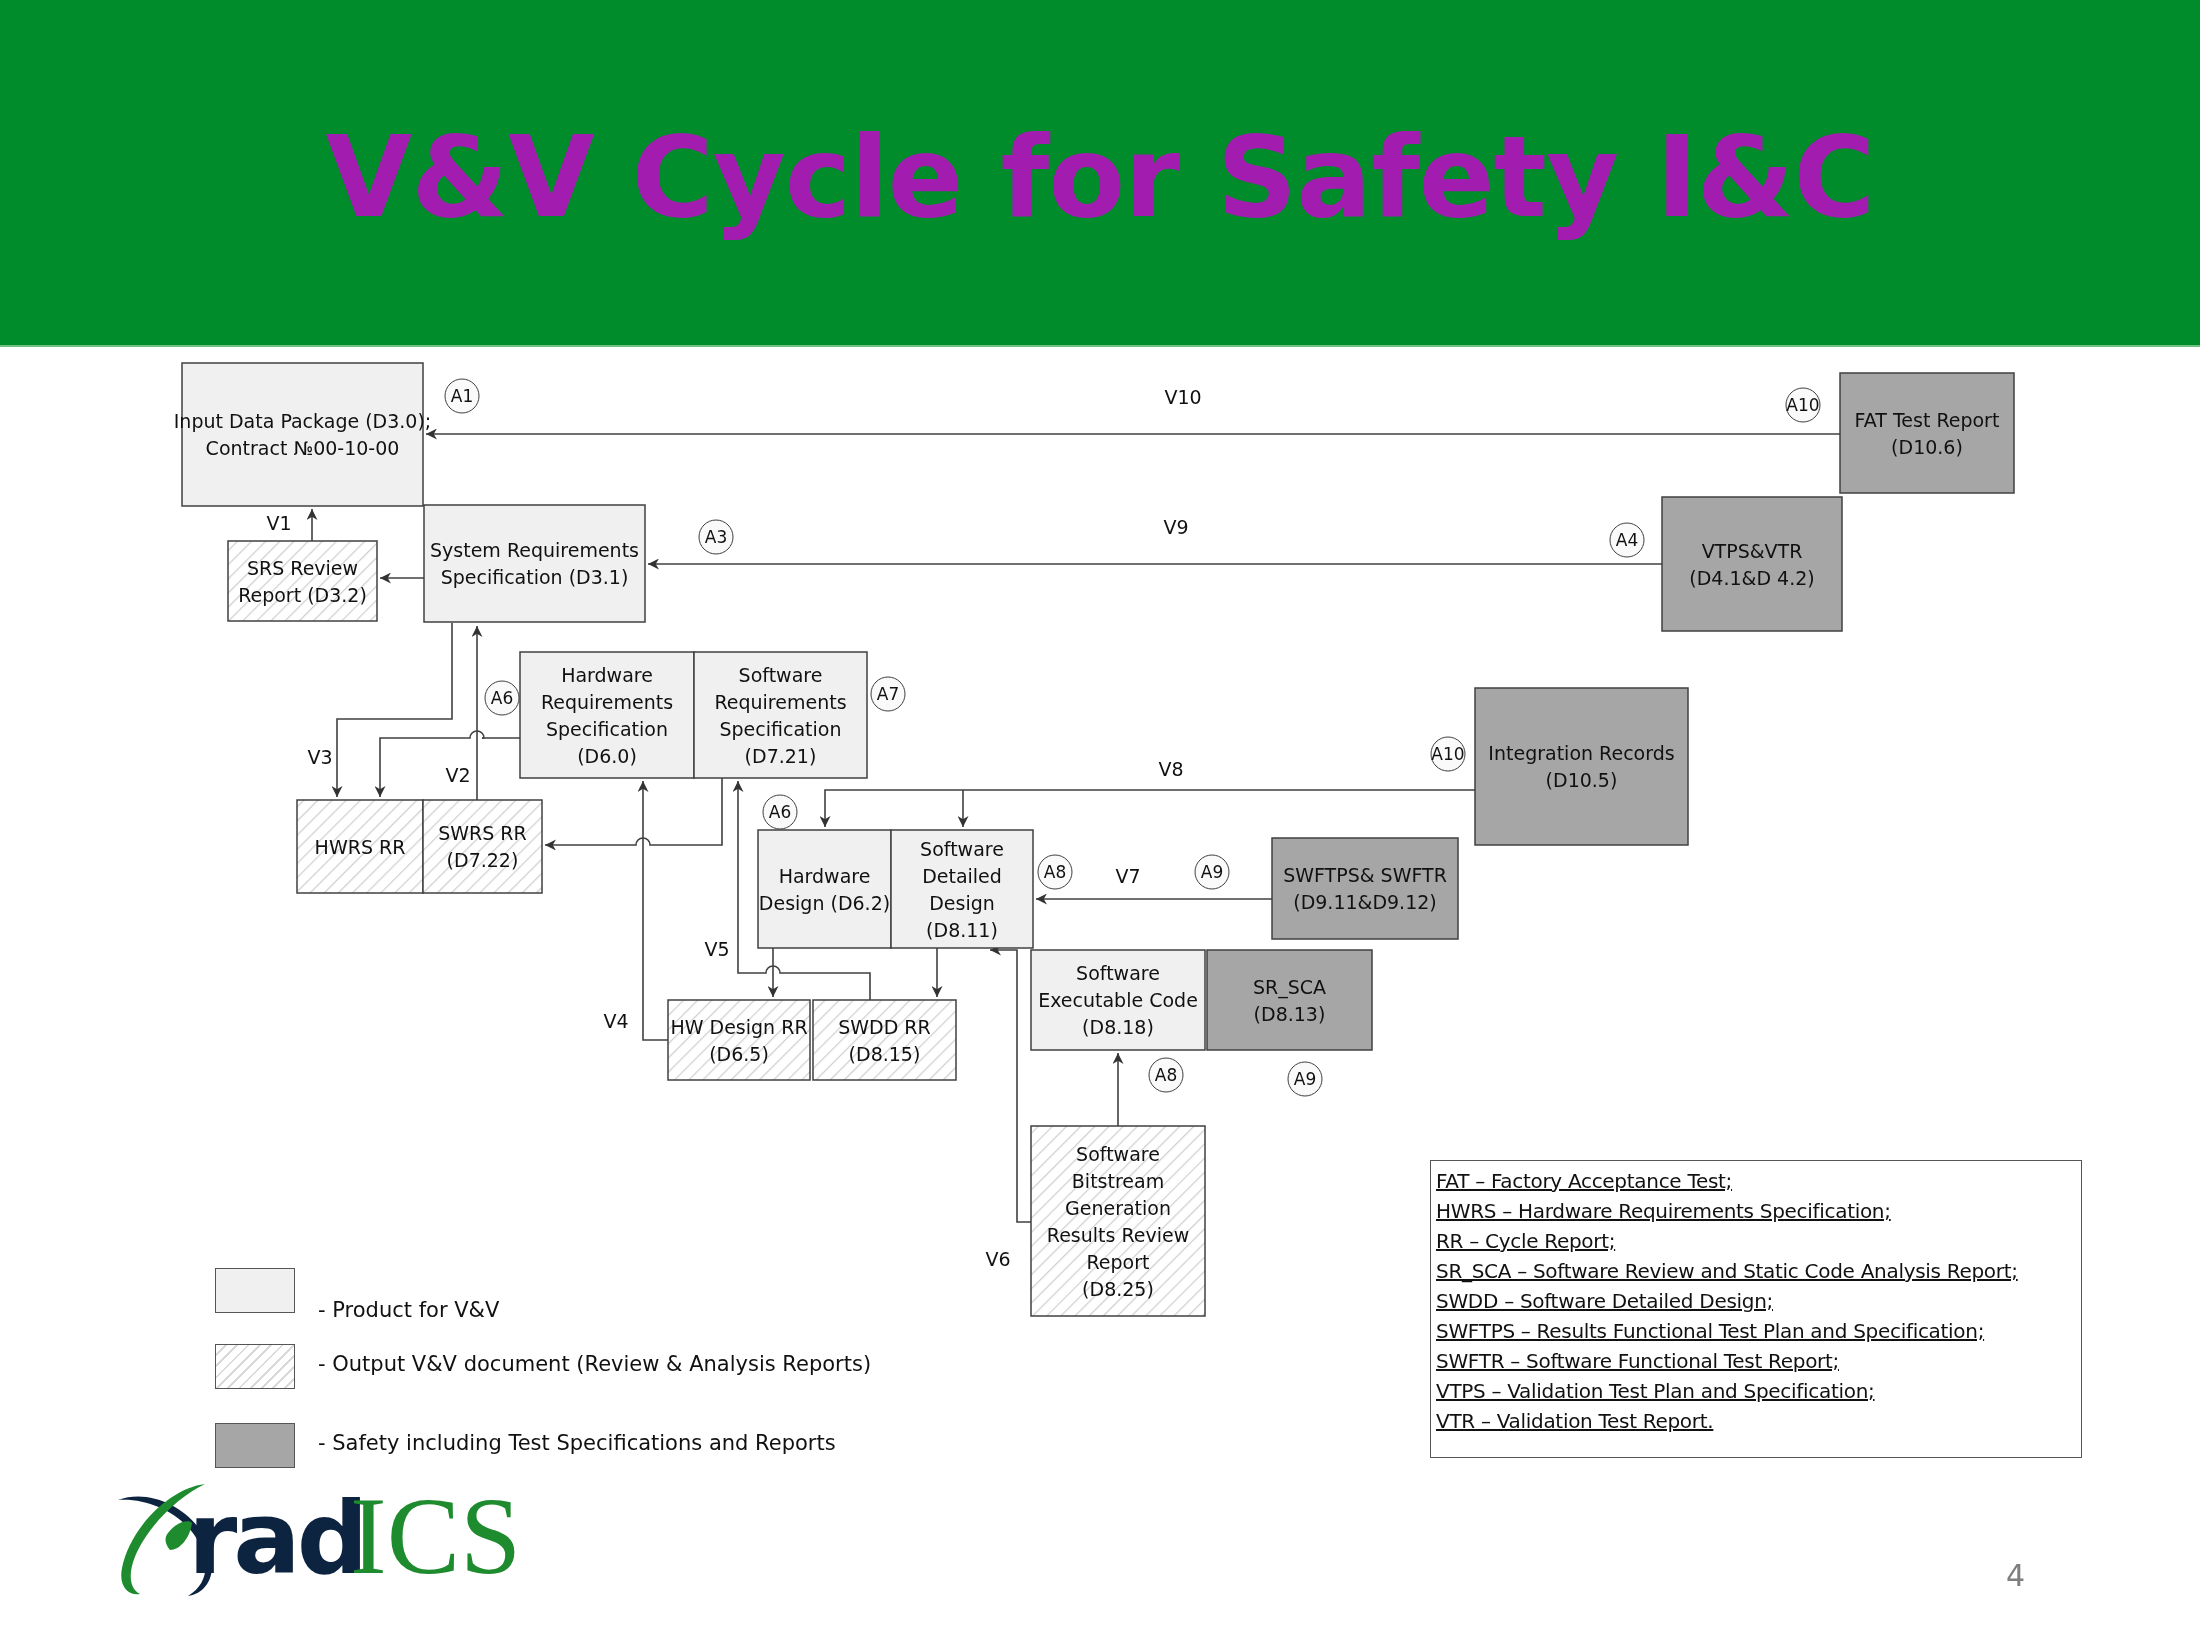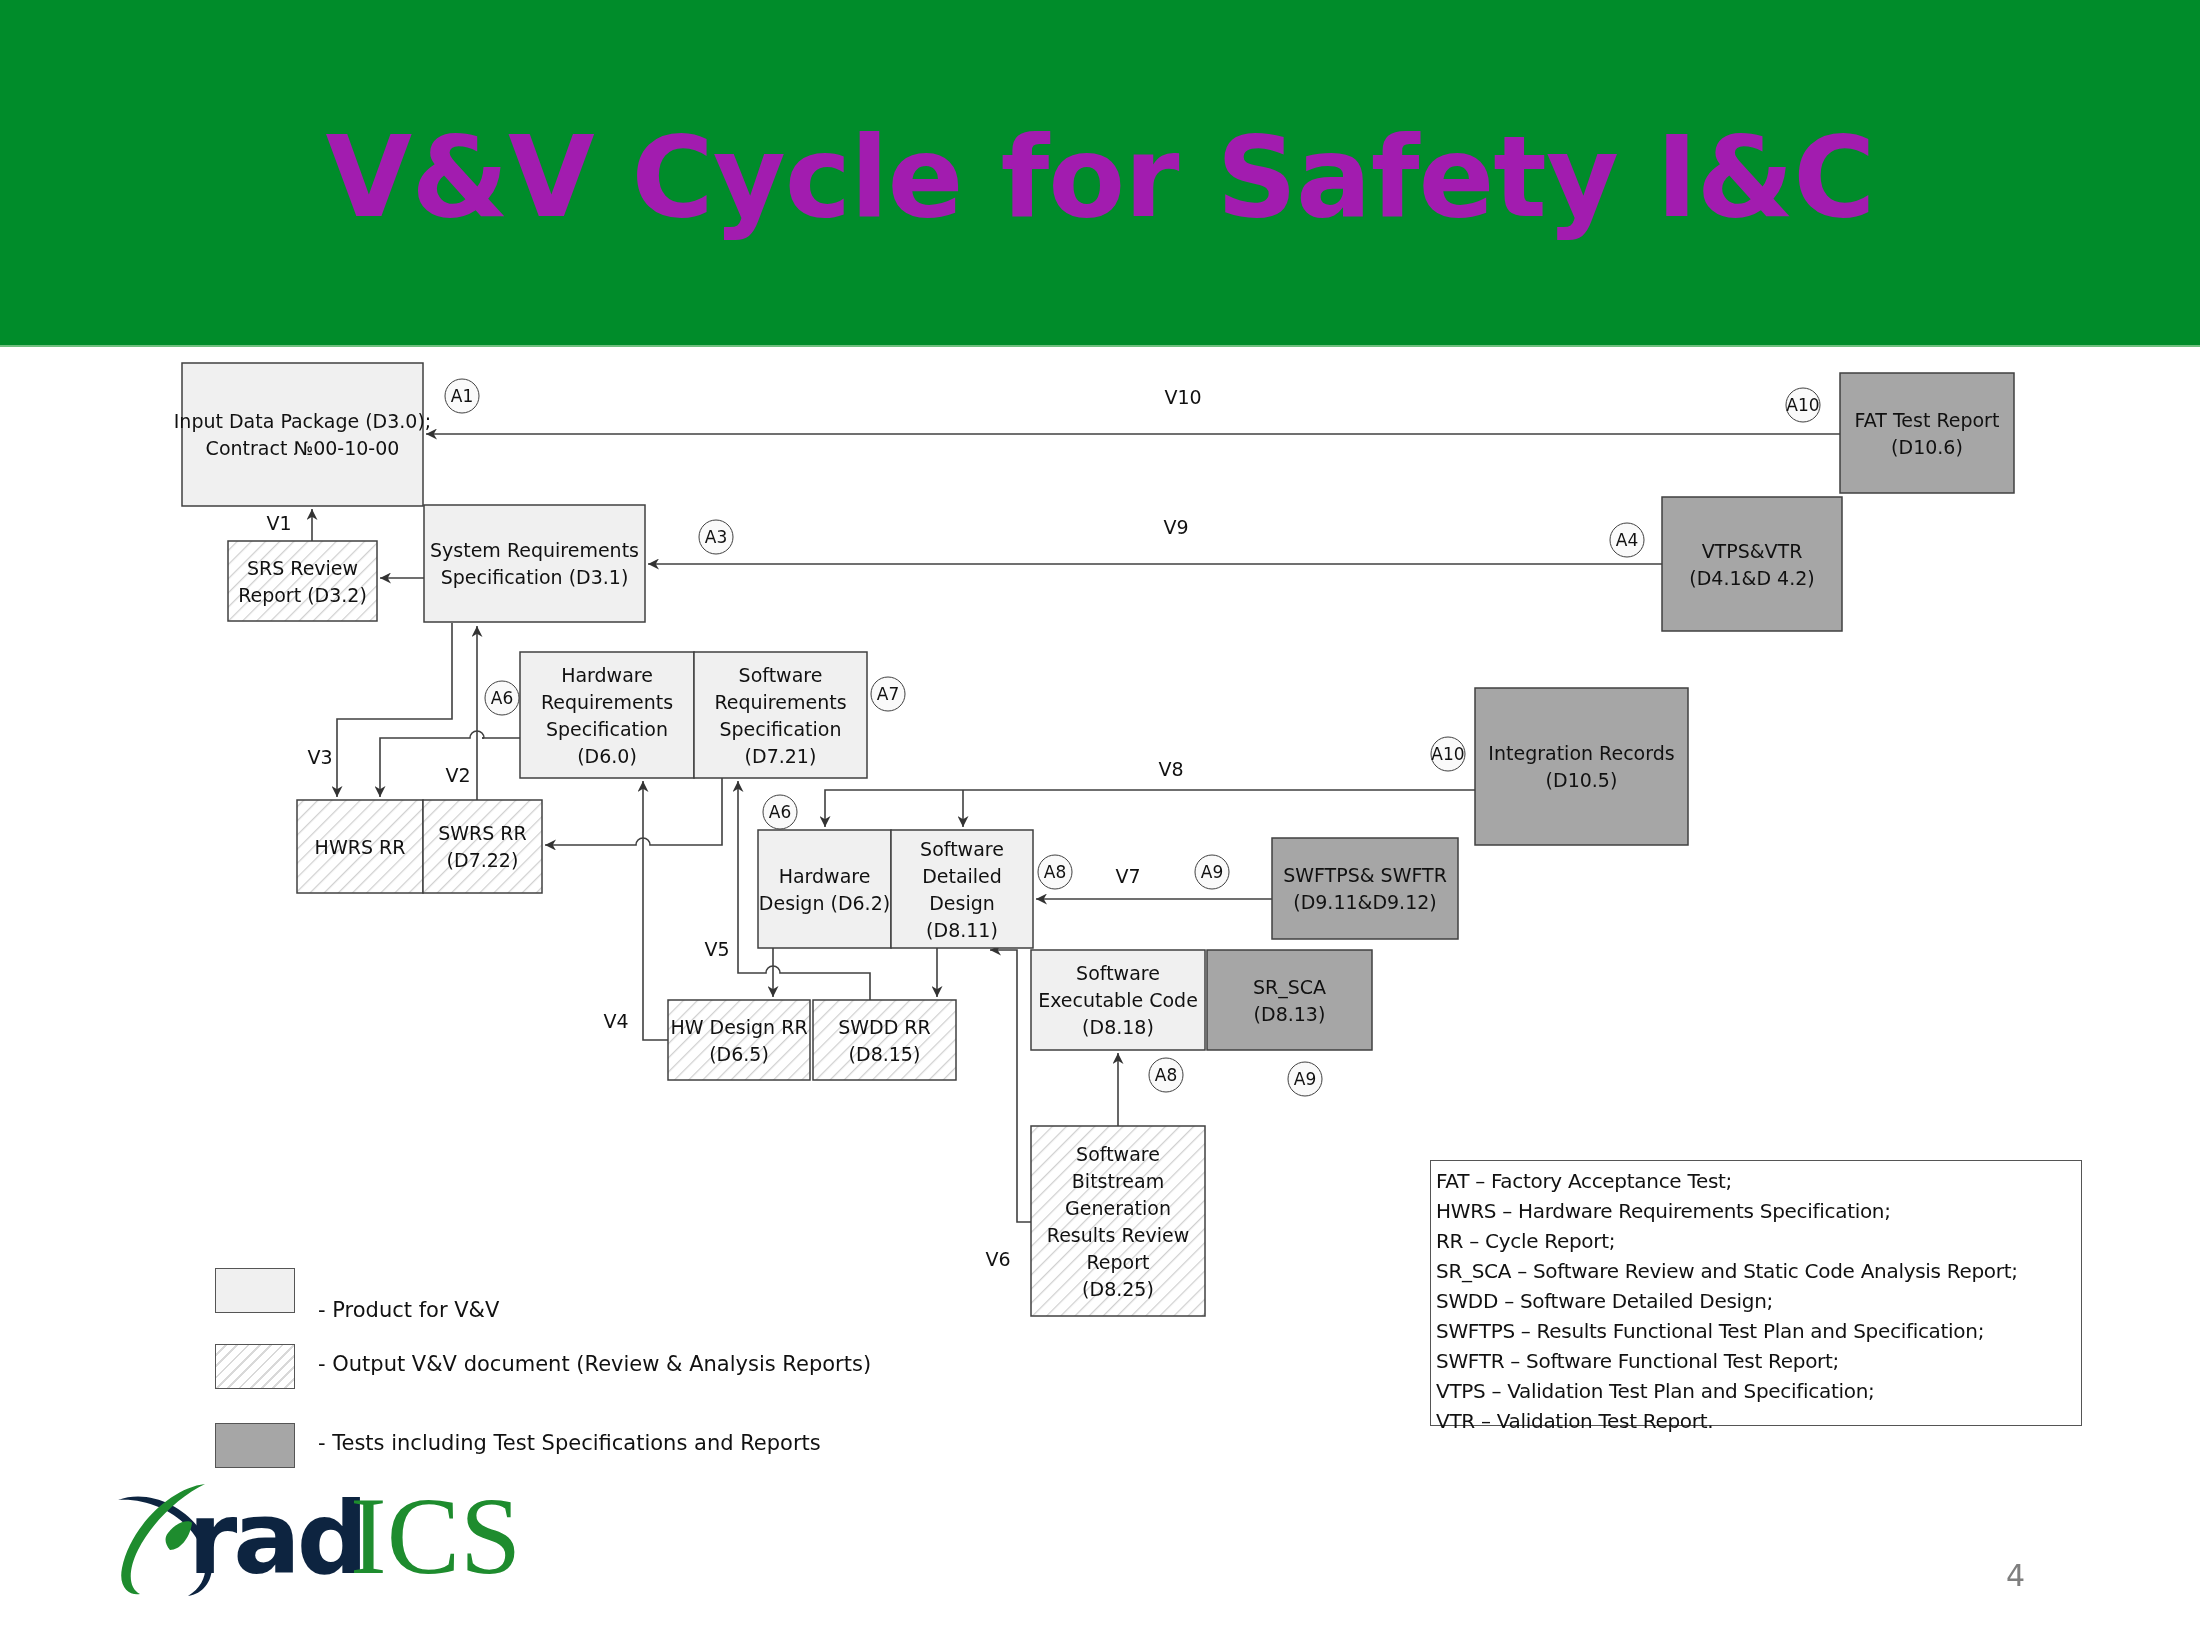--- a/index.html
+++ b/index.html
@@ -12,22 +12,22 @@
            font-family: "DejaVu Sans", sans-serif; line-height: 130px; }
   svg#diagram { position: absolute; left: 0; top: 0; }
   .box-text { font-family: "DejaVu Sans", sans-serif; font-size: 19px; fill: #111; }
   .lbl { font-family: "DejaVu Sans", sans-serif; font-size: 19px; fill: #111; }
   .circ-text { font-family: "DejaVu Sans", sans-serif; font-size: 17px; fill: #111; }
   .legend-text { position: absolute; font-family: "DejaVu Sans", sans-serif; font-size: 21px; color: #111; }
   .swatch { position: absolute; left: 215px; width: 80px; height: 45px; border: 1px solid #555; box-sizing: border-box; }
   .swatch.product { background: #f0f0f0; }
   .swatch.output { background: repeating-linear-gradient(135deg, #ffffff 0 6px, #d9d9d9 6px 8px); }
   .swatch.test { background: #a6a6a6; }
-  .glossary { position: absolute; left: 1430px; top: 1160px; width: 652px; height: 266px;
-              border: 1.5px solid #555; box-sizing: border-box; padding: 5px 0 0 5px; }
+  .glossary { position: absolute; left: 1430px; top: 1160px; width: 652px; height: 298px;
+              border: 1.5px solid #555; box-sizing: border-box; padding: 5px 0 0 5px; text-decoration: underline; }
   .glossary div { font-family: "DejaVu Sans", sans-serif; font-size: 20px; line-height: 30px; color: #111; white-space: nowrap; letter-spacing: -0.3px; }
   .page-num { position: absolute; left: 2006px; top: 1558px; font-size: 30px; color: #7f7f7f;
               font-family: "DejaVu Sans", sans-serif; }
   .logo { position: absolute; left: 110px; top: 1478px; width: 430px; height: 125px; }
 </style>
 </head>
 <body>
 
 <div class="header"></div>
 <div class="header-line"></div>
@@ -248,21 +248,21 @@
       <text x="1176" y="534" text-anchor="middle" class="lbl">V9</text>
       <text x="1183" y="404" text-anchor="middle" class="lbl">V10</text>
     </g>
 </svg>
 
 <div class="swatch product" style="top:1268px;"></div>
 <div class="legend-text" style="left:318px; top:1277px;margin-top:21px;">- Product for V&amp;V</div>
 <div class="swatch output" style="top:1344px;"></div>
 <div class="legend-text" style="left:318px; top:1352px;">- Output V&amp;V document (Review &amp; Analysis Reports)</div>
 <div class="swatch test" style="top:1423px;"></div>
-<div class="legend-text" style="left:318px; top:1431px;">- Tests including Test Specifications and Reports</div>
+<div class="legend-text" style="left:318px; top:1431px;">- Safety including Test Specifications and Reports</div>
 
 <div class="glossary">
   <div>FAT – Factory Acceptance Test;</div>
   <div>HWRS – Hardware Requirements Specification;</div>
   <div>RR – Cycle Report;</div>
   <div>SR_SCA – Software Review and Static Code Analysis Report;</div>
   <div>SWDD – Software Detailed Design;</div>
   <div>SWFTPS – Results Functional Test Plan and Specification;</div>
   <div>SWFTR – Software Functional Test Report;</div>
   <div>VTPS – Validation Test Plan and Specification;</div>

